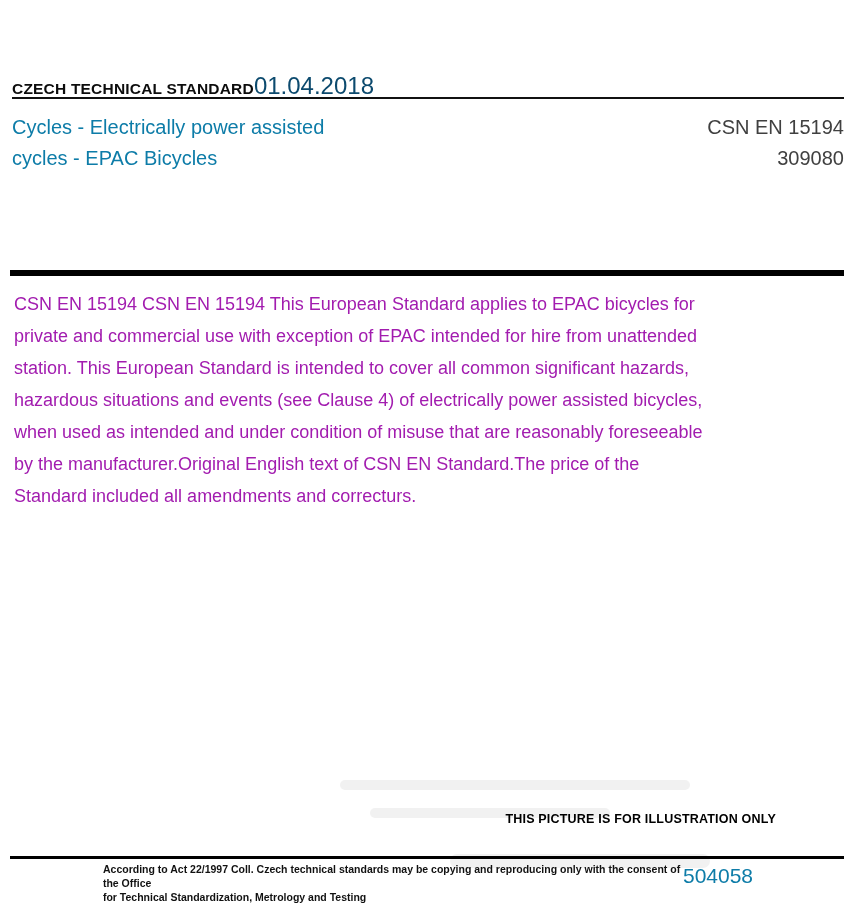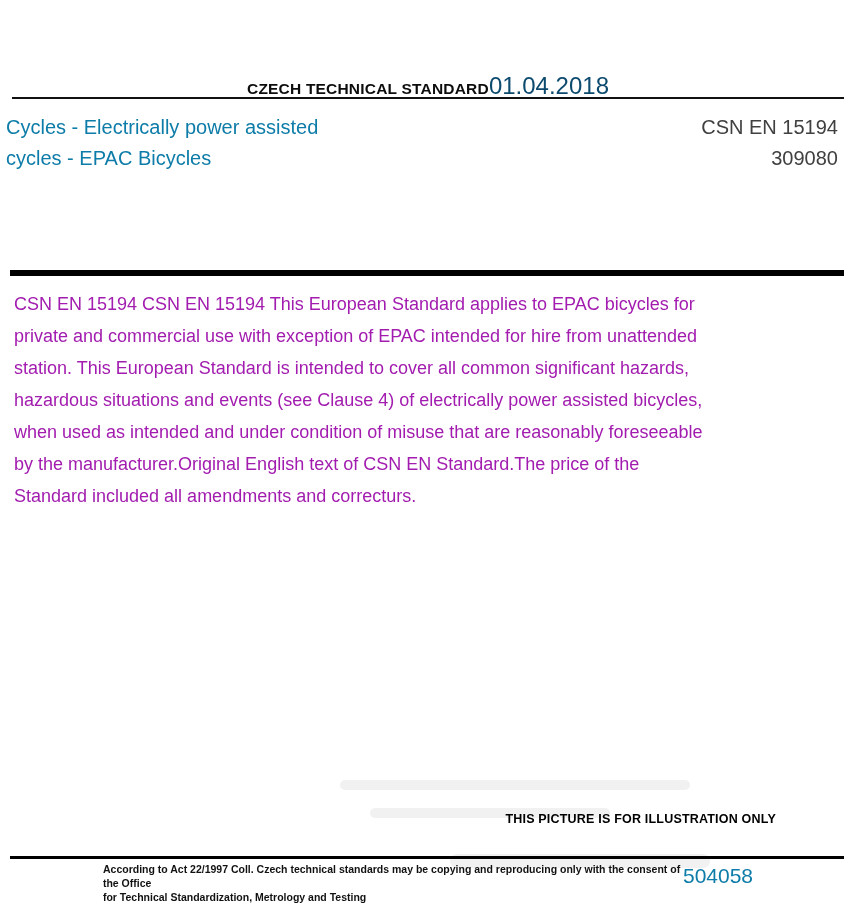--- a/index.html
+++ b/index.html
@@ -24,21 +24,21 @@
   }
 
   
   .header-row {
     position: absolute;
     left: 12px;
     top: 72px;
     width: 832px;
     display: flex;
     align-items: baseline;
-    justify-content: center;
+    justify-content: flex-start;
   }
   .doc-kind {
     font-size: 15.5px;
     font-weight: bold;
     letter-spacing: 0.2px;
     color: #0c0c0c;
     white-space: nowrap;
   }
   .doc-date {
     font-size: 24px;
@@ -51,21 +51,21 @@
     left: 12px;
     top: 97px;
     width: 832px;
     height: 2px;
     background: #111111;
   }
 
   
   .title-block {
     position: absolute;
-    left: 6px;
+    left: 12px;
     top: 112px;
     width: 832px;
     display: flex;
     justify-content: space-between;
     align-items: flex-end;
   }
   .title-left {
     font-size: 20px;
     line-height: 31px;
     color: #0d7ca8;

